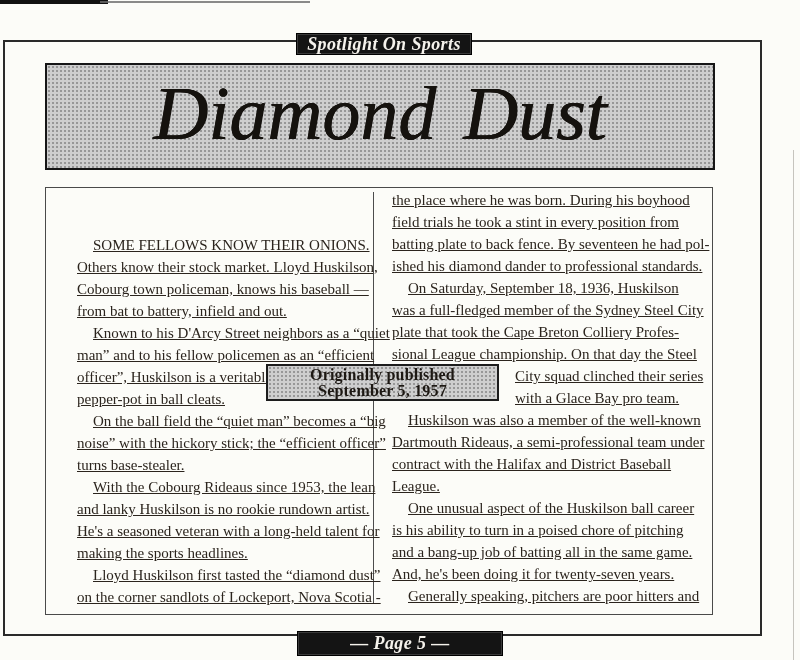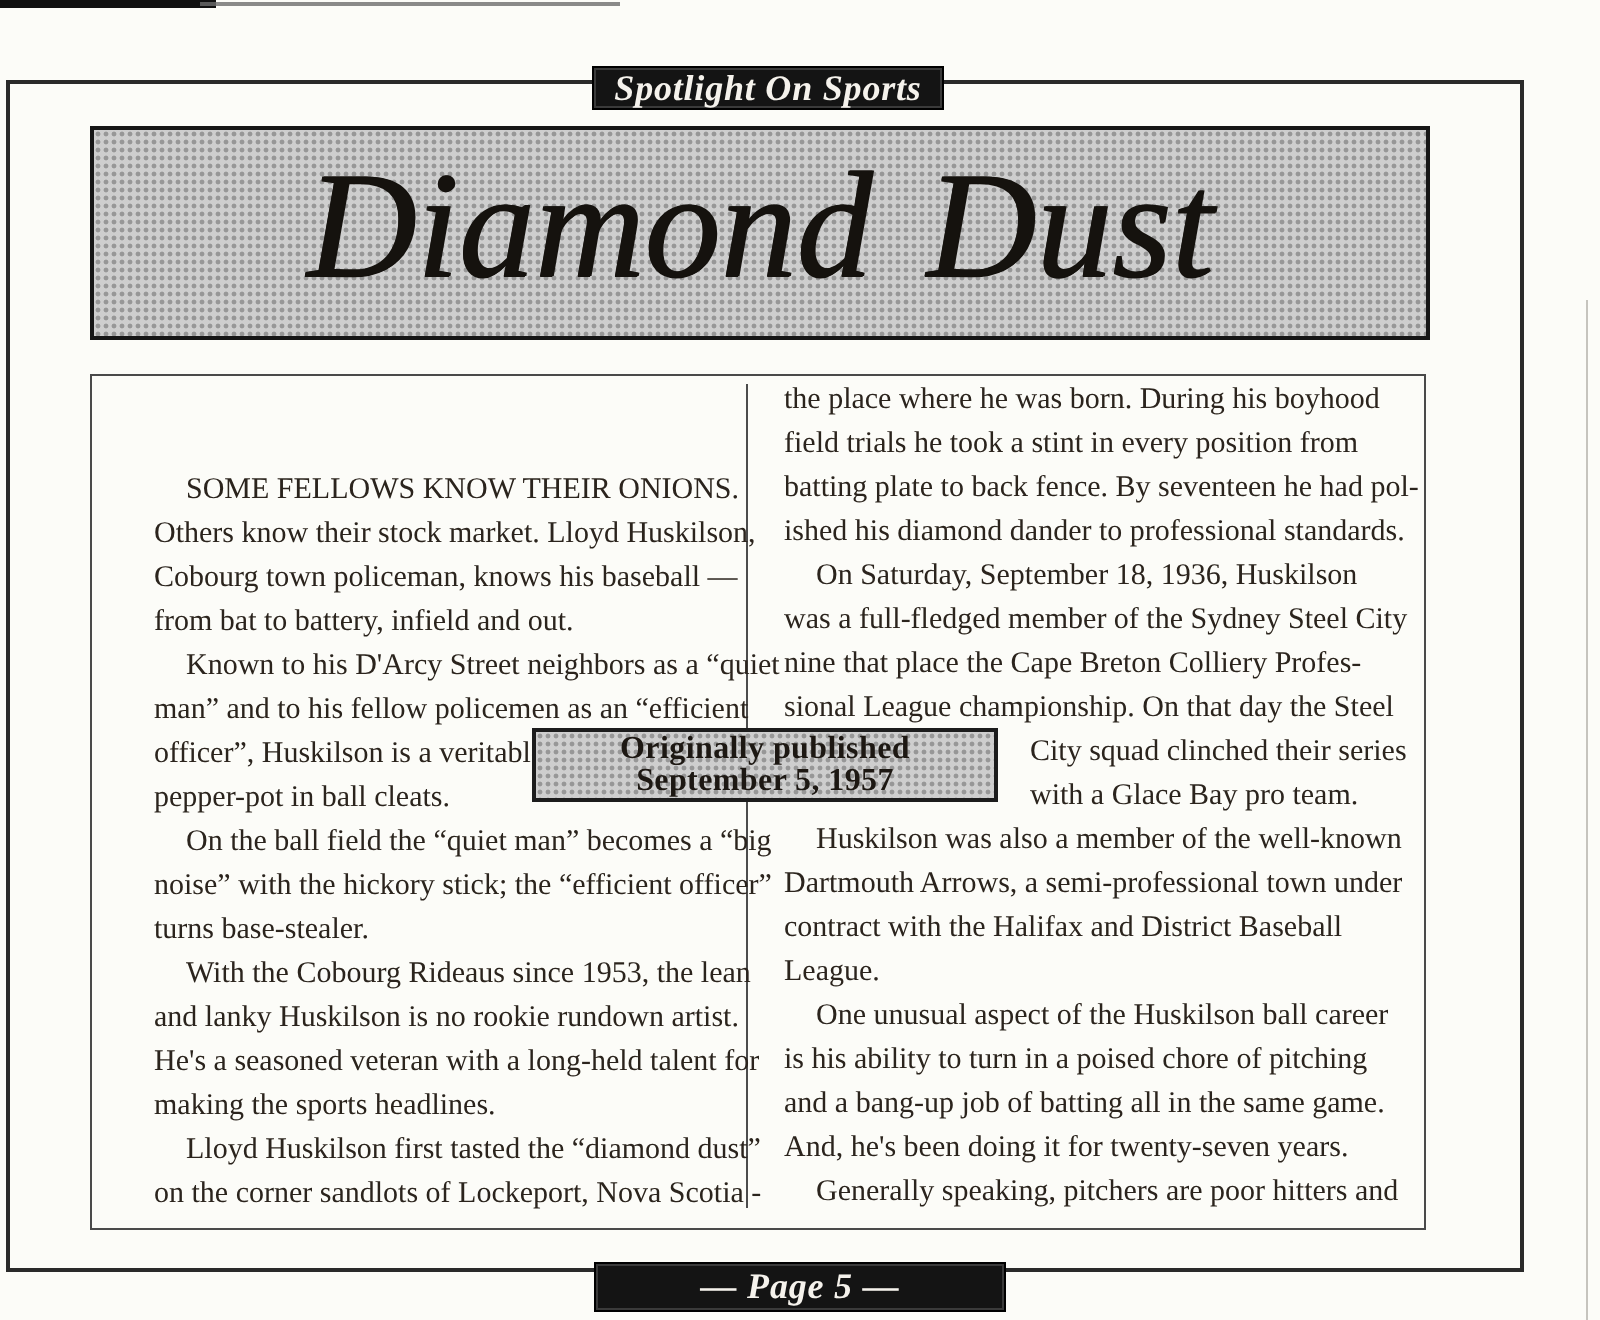--- a/index.html
+++ b/index.html
@@ -44,21 +44,21 @@
     text-shadow:.7px 0 0 currentColor, 0 .4px 0 currentColor;
     word-spacing:8px;transform:translateY(-4px);
   }
   
   .article-box{
     position:absolute;left:45px;top:187px;width:668px;height:428px;
     border:1px solid #4a4a4a;box-sizing:border-box;background:transparent;z-index:1;
   }
   .column-divider{position:absolute;left:373px;top:192px;width:1px;height:412px;background:#4c4c4c;z-index:2;}
   
-  .column{position:absolute;z-index:3;font-size:15px;line-height:22px;}
+  .column{position:absolute;z-index:3;font-size:15px;line-height:22px;text-decoration:underline;}
   .left-column{left:77px;top:234px;width:300px;}
   .right-column{left:392px;top:189px;width:318px;}
   .line{white-space:nowrap;height:22px;}
   .line.indent{padding-left:16px;}
   .line.beside-box{padding-left:87px;margin-left:36px;}
   
   .published-box{
     position:absolute;left:266px;top:364px;width:233px;height:37px;
     border:2px solid #1c1c1c;box-sizing:border-box;z-index:5;
     display:flex;flex-direction:column;align-items:center;justify-content:center;
@@ -107,26 +107,26 @@
   <div class="line">on the corner sandlots of Lockeport, Nova Scotia -</div>
 </div>
 
 <div class="column right-column">
   <div class="line">the place where he was born. During his boyhood</div>
   <div class="line">field trials he took a stint in every position from</div>
   <div class="line">batting plate to back fence. By seventeen he had pol-</div>
   <div class="line">ished his diamond dander to professional standards.</div>
   <div class="line indent">On Saturday, September 18, 1936, Huskilson</div>
   <div class="line">was a full-fledged member of the Sydney Steel City</div>
-  <div class="line">nine that place the Cape Breton Colliery Profes-</div>
+  <div class="line">plate that took the Cape Breton Colliery Profes-</div>
   <div class="line">sional League championship. On that day the Steel</div>
   <div class="line beside-box">City squad clinched their series</div>
   <div class="line beside-box">with a  Glace Bay pro team.</div>
   <div class="line indent">Huskilson was also a member of the well-known</div>
-  <div class="line">Dartmouth Arrows, a semi-professional town under</div>
+  <div class="line">Dartmouth Rideaus, a semi-professional team under</div>
   <div class="line">contract with the Halifax and District Baseball</div>
   <div class="line">League.</div>
   <div class="line indent">One unusual aspect of the Huskilson ball career</div>
   <div class="line">is his ability to turn in a poised chore of pitching</div>
   <div class="line">and a bang-up job of batting all in the same game.</div>
   <div class="line">And, he's been doing it for twenty-seven years.</div>
   <div class="line indent">Generally speaking, pitchers are poor hitters and</div>
 </div>
 
 <div class="published-box halftone">

